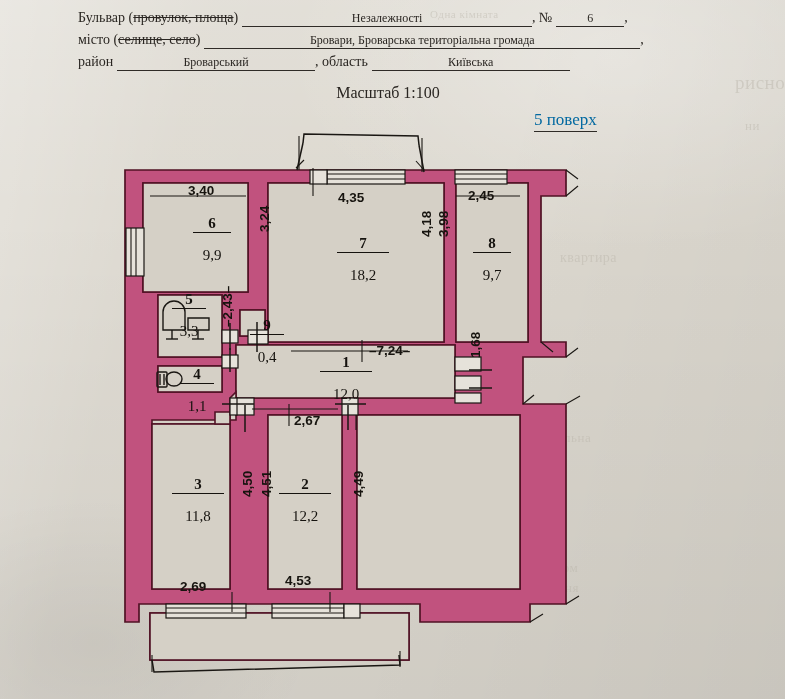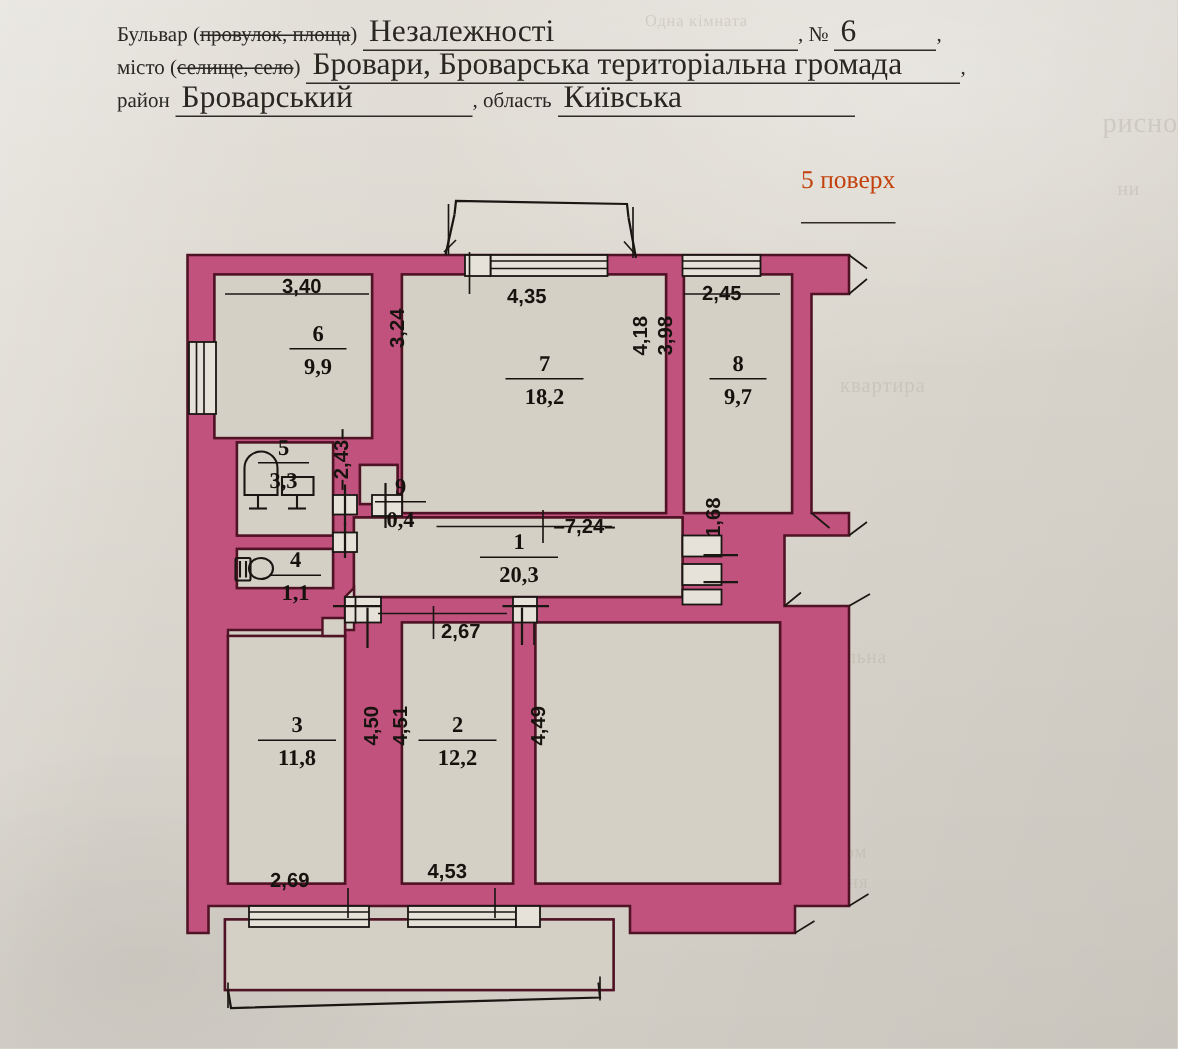--- a/index.html
+++ b/index.html
@@ -33,47 +33,47 @@
   }
 
   
   #header{position:absolute;left:78px;top:8px;width:620px;}
   .hline{position:relative;height:22px;font-size:15.5px;color:#2a2622;white-space:nowrap;}
   .hlabel{font-size:14px;}
   .strike{text-decoration:line-through;}
   .fill{
     display:inline-block;position:relative;
     border-bottom:1.3px solid #2f2b27;
-    text-align:left;vertical-align:baseline;
-    font-size:21px;
+    text-align:center;vertical-align:baseline;
+    font-size:12px;
     padding:0 4px;
   }
   .scale{position:absolute;left:0;top:76px;width:620px;text-align:center;font-size:16px;color:#2a2622;}
   .floor{
-    position:absolute;left:534px;top:110px;font-size:17px;color:#c2410c;
-    border-bottom:1.4px solid #2f2b27;padding-bottom:18px;
+    position:absolute;left:534px;top:110px;font-size:17px;color:#0369a1;
+    border-bottom:1.4px solid #2f2b27;padding-bottom:1px;
   }
 
   
   #plan{position:absolute;left:0;top:0;width:785px;height:699px;}
   #plan svg{display:block;}
 
   .dim{
     position:absolute;font-family:"Liberation Sans",sans-serif;
     font-size:13.5px;color:#17140f;font-weight:700;white-space:nowrap;
   }
   .dim.vert{transform-origin:left top;transform:rotate(-90deg);}
   .rlabel{
     position:absolute;text-align:center;font-family:"Liberation Serif",serif;
     color:#15120e;white-space:nowrap;
   }
   .rlabel .num{font-size:15px;font-weight:700;line-height:15px;display:block;}
   .rlabel .area{
-    font-size:15px;font-weight:700;line-height:16px;display:block;
-    border-top:1.5px solid #15120e;padding-top:4px;margin-top:1px;
+    font-size:15px;font-weight:400;line-height:16px;display:block;
+    border-top:1.5px solid #15120e;padding-top:14px;margin-top:1px;
   }
 </style>
 </head>
 <body>
 
 <div id="paper"></div>
 
 <div id="bleeds">
     <div class="bleed" style="left: 430px; top: 8px; font-size: 11px;">Одна кімната</div>
     <div class="bleed" style="left: 735px; top: 72px; font-size: 19px;">риснос</div>
@@ -98,20 +98,21 @@
     <span class="hlabel">місто (</span><span class="hlabel strike">селище, село</span><span class="hlabel">)</span>
     <span class="fill" style="width:428px;">Бровари, Броварська територіальна громада</span><span class="hlabel">,</span>
   </div>
 
   <div class="hline">
     <span class="hlabel">район</span>
     <span class="fill" style="width:190px;">Броварський</span><span class="hlabel">, область</span>
     <span class="fill" style="width:190px;">Київська</span>
   </div>
 
+  <div class="scale">Масштаб 1:100</div>
 </div>
 
 <div class="floor">5 поверх</div>
 
 <div id="plan">
 <svg width="785" height="699" viewBox="0 0 785 699" xmlns="http://www.w3.org/2000/svg">
   <defs>
     <style>
       .w  { fill:#c1527e; stroke:#501225; stroke-width:1.7; }
       .fl { fill:#d5d0c6; stroke:#501225; stroke-width:1.6; }
@@ -248,21 +249,21 @@
   <line class="thin" x1="330" y1="592" x2="330" y2="612"></line>
 
   <line class="thin" x1="356" y1="415" x2="356" y2="430"></line>
 
 </svg>
 </div>
 
 <div id="overlay">
     <div class="rlabel" style="left: 320px; top: 355px; width: 52px;">
       <span class="num">1</span>
-      <span class="area">20,3</span>
+      <span class="area">12,0</span>
     </div>
     <div class="rlabel" style="left: 279px; top: 477px; width: 52px;">
       <span class="num">2</span>
       <span class="area">12,2</span>
     </div>
     <div class="rlabel" style="left: 172px; top: 477px; width: 52px;">
       <span class="num">3</span>
       <span class="area">11,8</span>
     </div>
     <div class="rlabel" style="left: 180px; top: 367px; width: 34px;">

